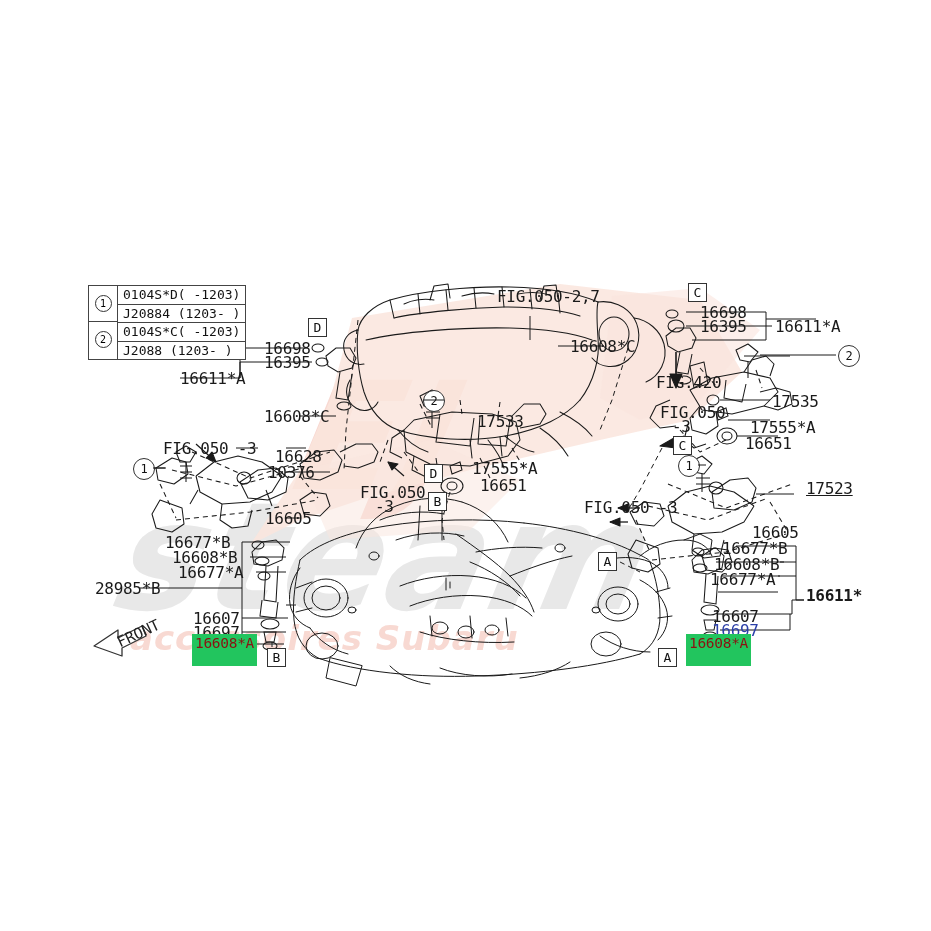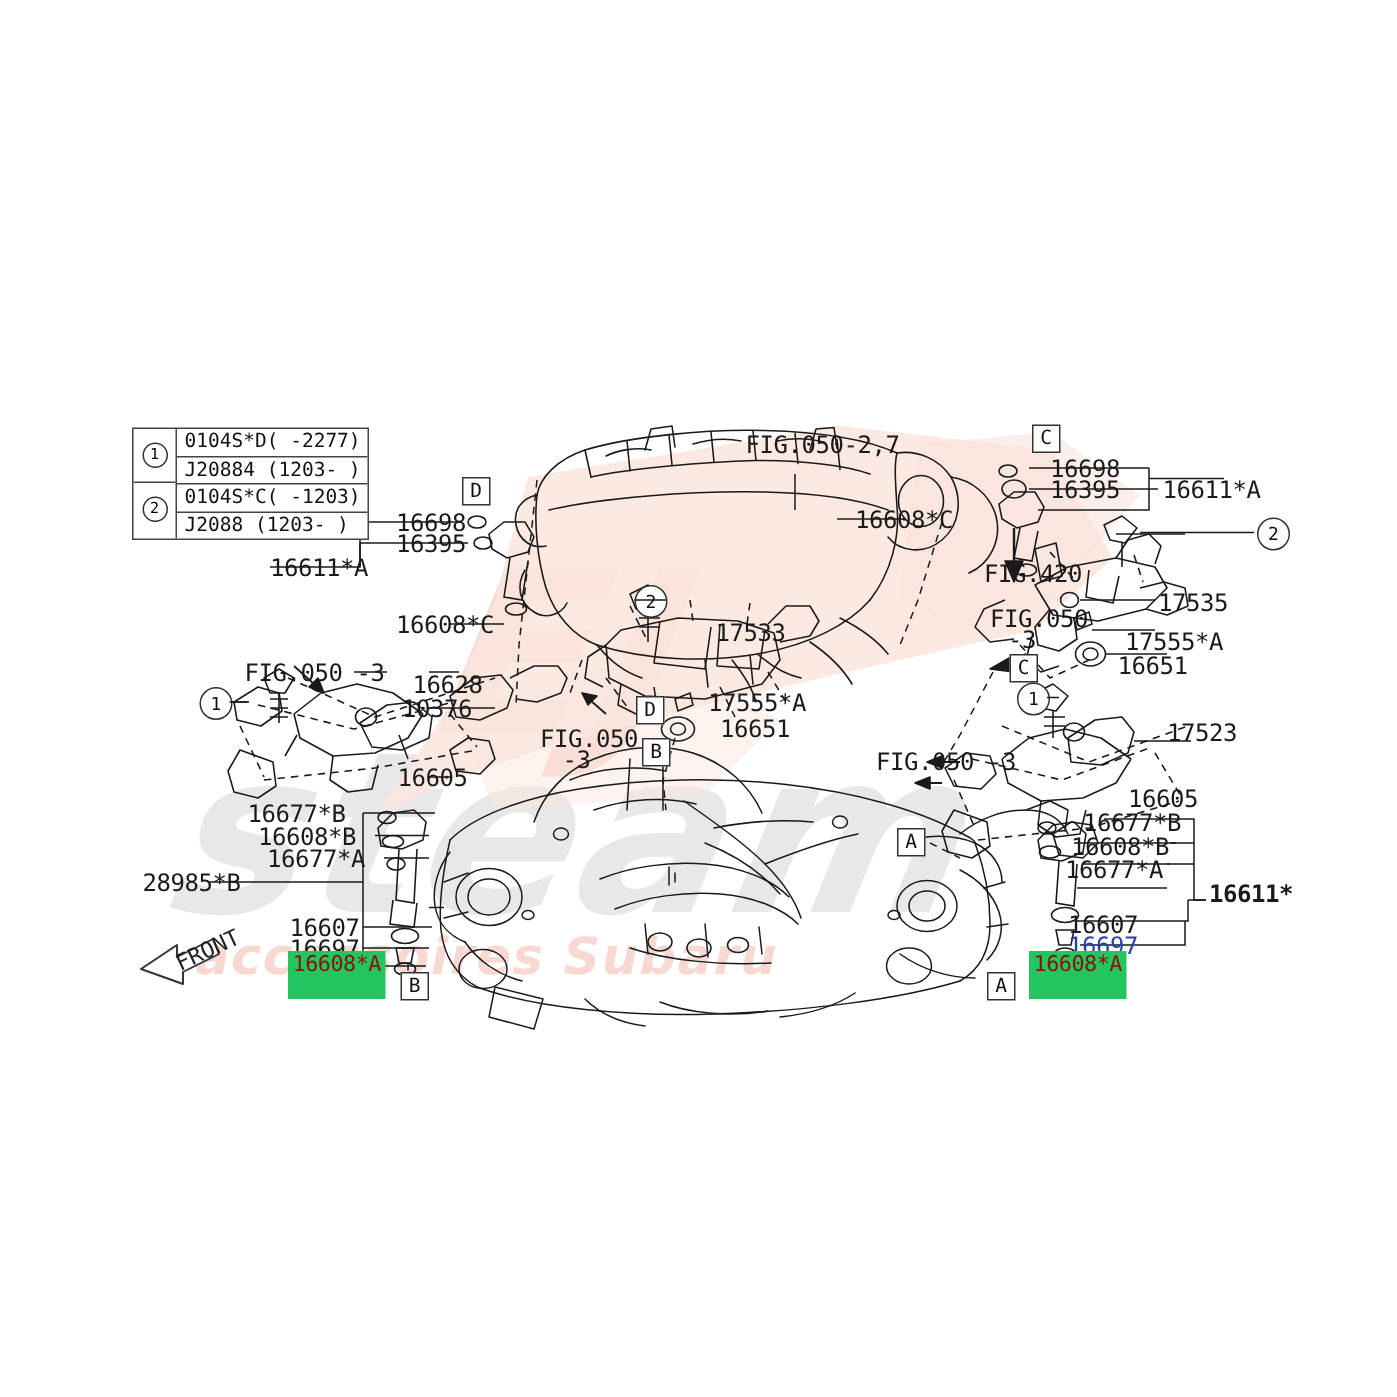--- a/index.html
+++ b/index.html
@@ -374,21 +374,21 @@
   <div id="legend">
     <div class="lcol num">
       <div class="lcell top">
         <span class="minicirc">1</span>
       </div>
       <div class="lcell">
         <span class="minicirc">2</span>
       </div>
     </div>
     <div class="rcol">
-      <div class="rrow bd">0104S*D( -2277)</div>
+      <div class="rrow bd">0104S*D( -1203)</div>
       <div class="rrow bd2">J20884 (1203- )</div>
       <div class="rrow bd">0104S*C( -1203)</div>
       <div class="rrow">J2088  (1203- )</div>
     </div>
   </div>
 
   <div class="lbl" style="left:264px;top:341px;">16698</div>
   <div class="lbl" style="left:264px;top:355px;">16395</div>
   <div class="lbl" style="left:180px;top:371px;">16611*A</div>
   <div class="lbl" style="left:264px;top:409px;">16608*C</div>
@@ -415,21 +415,21 @@
 
   <div class="lbl" style="left:700px;top:305px;">16698</div>
   <div class="lbl" style="left:700px;top:319px;">16395</div>
   <div class="lbl" style="left:775px;top:319px;">16611*A</div>
   <div class="lbl" style="left:656px;top:375px;">FIG.420</div>
   <div class="lbl" style="left:660px;top:405px;">FIG.050</div>
   <div class="lbl" style="left:672px;top:419px;">-3</div>
   <div class="lbl" style="left:772px;top:394px;">17535</div>
   <div class="lbl" style="left:750px;top:420px;">17555*A</div>
   <div class="lbl" style="left:745px;top:436px;">16651</div>
-  <div class="lbl" style="left:778px;top:481px;">17523</div>
+  <div class="lbl" style="left:806px;top:481px;text-decoration:underline;">17523</div>
   <div class="lbl" style="left:752px;top:525px;">16605</div>
   <div class="lbl" style="left:722px;top:541px;">16677*B</div>
   <div class="lbl" style="left:714px;top:557px;">16608*B</div>
   <div class="lbl" style="left:710px;top:572px;">16677*A</div>
   <div class="lbl" style="left:806px;top:588px;font-weight:bold;">16611*</div>
   <div class="lbl" style="left:712px;top:609px;">16607</div>
   <div class="lbl blue" style="left:712px;top:623px;">16697</div>
   <div class="hl" style="left:686px;top:634px;">16608*A</div>
 
   <div class="bx" style="left:308px;top:318px;">D</div>

